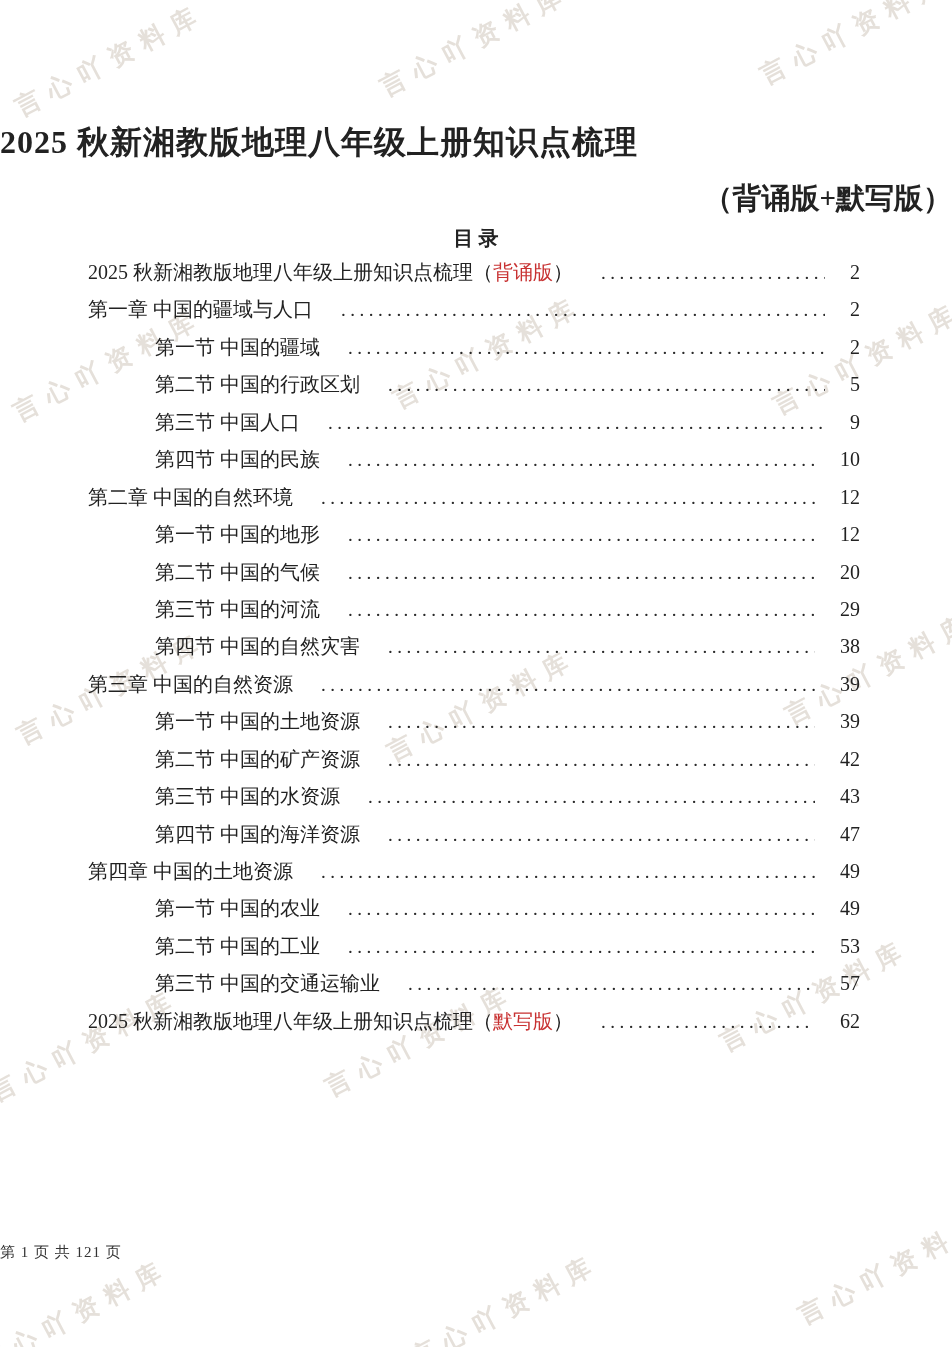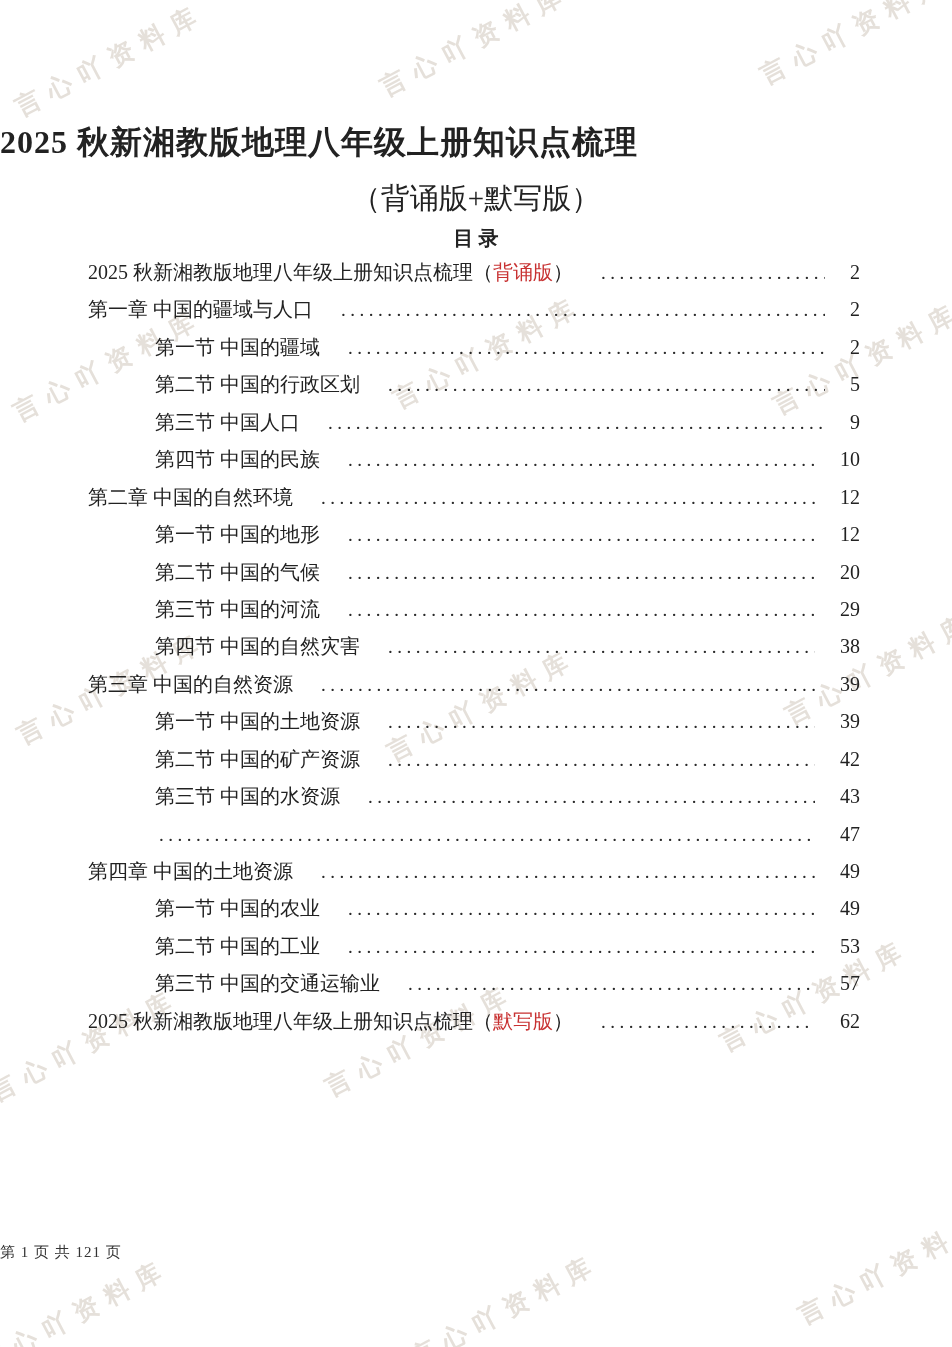--- a/index.html
+++ b/index.html
@@ -47,23 +47,23 @@
     position:absolute;
     top:121px;left:0;right:0;
     text-align:left;
     font-size:32px;
     font-weight:bold;
     letter-spacing:1px;
   }
   .doc-subtitle{
     position:absolute;
     top:179px;left:0;right:0;
-    text-align:center;
+    text-align:right;
     font-size:29px;
-    font-weight:normal;
+    font-weight:bold;
   }
   .toc-heading{
     position:absolute;
     top:225px;left:0;right:0;
     text-align:center;
     font-size:20px;
     font-weight:bold;
   }
   .toc-list{
     position:absolute;
@@ -218,20 +218,21 @@
     <span class="toc-page">42</span>
   </div>
 
   <div class="toc-row level-1">
     <span class="toc-label"><span class="pre-seg">第三节 中国的水资源</span><span class="red-seg"></span><span class="post-seg"></span></span>
     <span class="dot-leader">..................................................................................................................................</span>
     <span class="toc-page">43</span>
   </div>
 
   <div class="toc-row level-1">
+    <span class="toc-label"><span class="pre-seg">第四节 中国的海洋资源</span><span class="red-seg"></span><span class="post-seg"></span></span>
     <span class="dot-leader">..................................................................................................................................</span>
     <span class="toc-page">47</span>
   </div>
 
   <div class="toc-row">
     <span class="toc-label"><span class="pre-seg">第四章 中国的土地资源</span><span class="red-seg"></span><span class="post-seg"></span></span>
     <span class="dot-leader">..................................................................................................................................</span>
     <span class="toc-page">49</span>
   </div>
 

